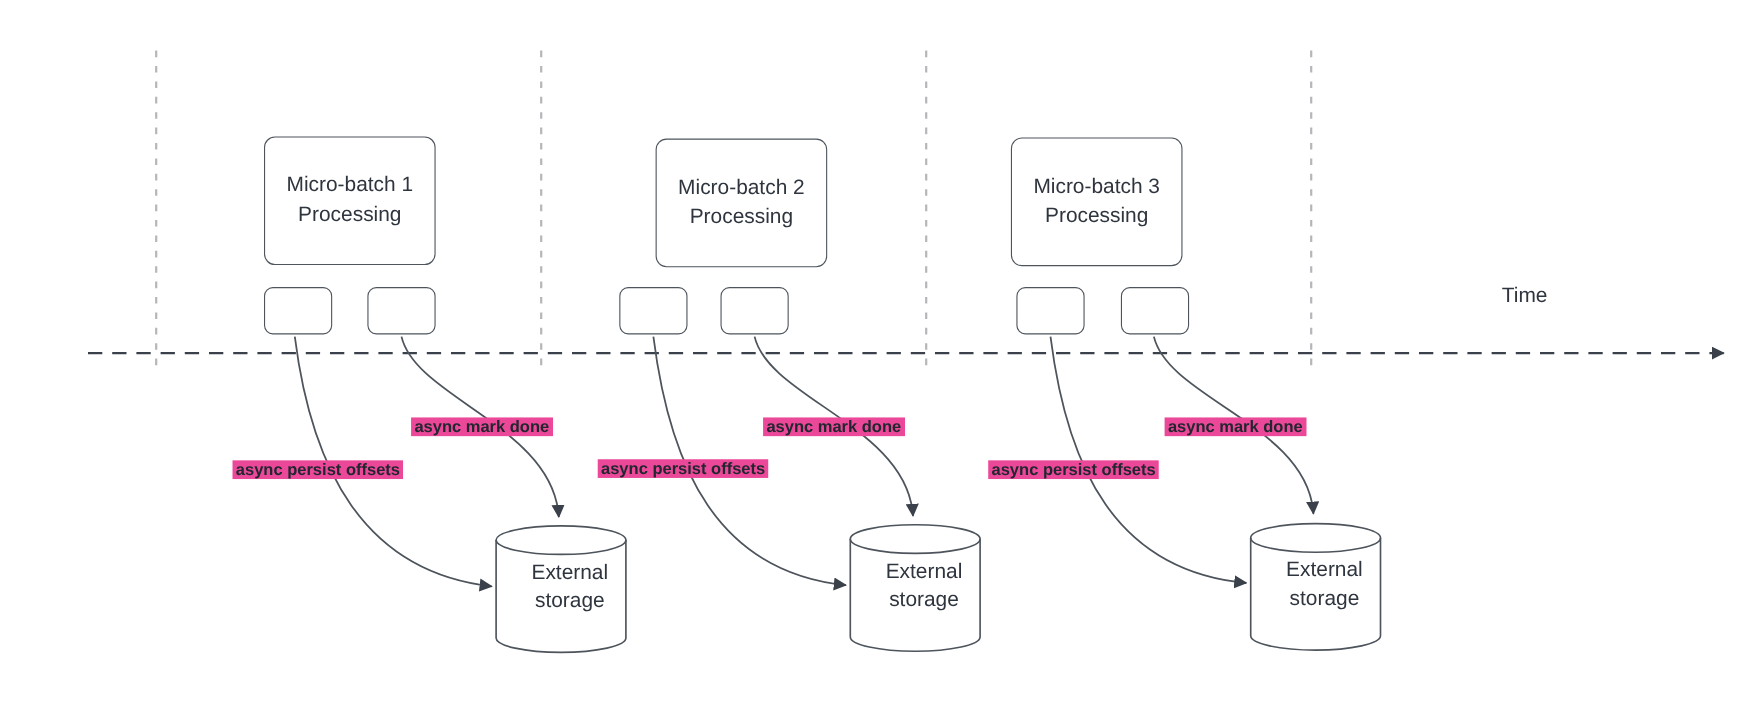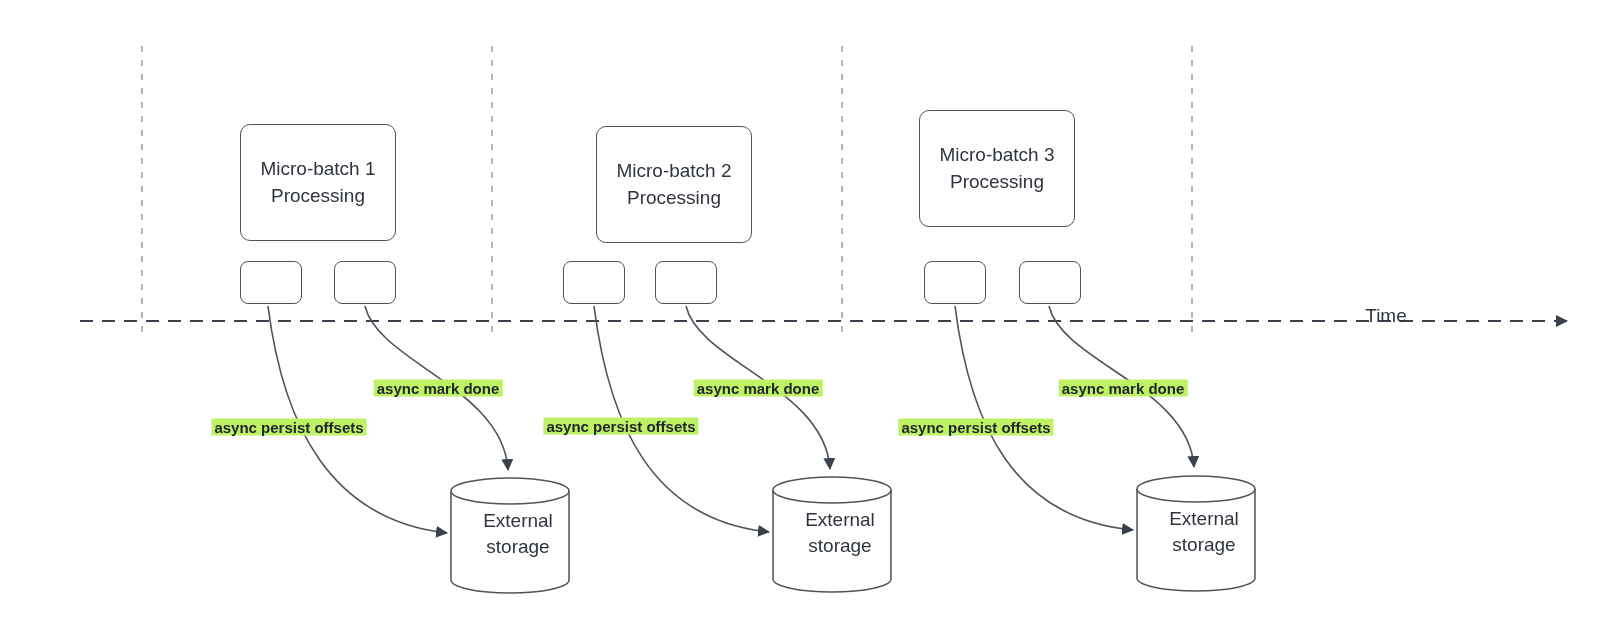--- a/index.html
+++ b/index.html
@@ -68,21 +68,21 @@
     line-height: 1.38;
     color: var(--node-text, #2f353e);
     white-space: pre-line;
   }
   .edge-label {
     position: absolute;
     transform: translate(-50%, -50%);
     font-weight: 700;
     font-size: 15px;
     color: var(--edge-label-text, #21262f);
-    background: #bef264;
+    background: #ec4899;
     padding: 0 3px;
     white-space: nowrap;
   }
   .time-label {
     position: absolute;
     transform: translate(-50%, -50%);
     font-size: 19px;
     color: var(--node-text, #3a4048);
   }
 </style>
@@ -143,26 +143,26 @@
     <span class="node-text">Micro-batch 2
 Processing</span>
   </div>
   <div class="node node-small" style="left:563px; top:261px;"></div>
   <div class="node node-small" style="left:655px; top:261px;"></div>
   <div class="edge-label" style="left:621px; top:426px;">async persist offsets</div>
   <div class="edge-label" style="left:758px; top:388px;">async mark done</div>
   <div class="storage-label" style="left:773px; top:507px;">External
 storage</div>
 
-  <div class="node node-big" style="left:919px; top:110px;">
+  <div class="node node-big" style="left:919px; top:125px;">
     <span class="node-text">Micro-batch 3
 Processing</span>
   </div>
   <div class="node node-small" style="left:924px; top:261px;"></div>
   <div class="node node-small" style="left:1019px; top:261px;"></div>
   <div class="edge-label" style="left:976px; top:427px;">async persist offsets</div>
   <div class="edge-label" style="left:1123px; top:388px;">async mark done</div>
   <div class="storage-label" style="left:1137px; top:506px;">External
 storage</div>
 
-  <div class="time-label" style="left:1386px; top:270px;margin-top:46px;">Time</div>
+  <div class="time-label" style="left:1386px; top:270px;">Time</div>
 
 </div>
 
 </body></html>

